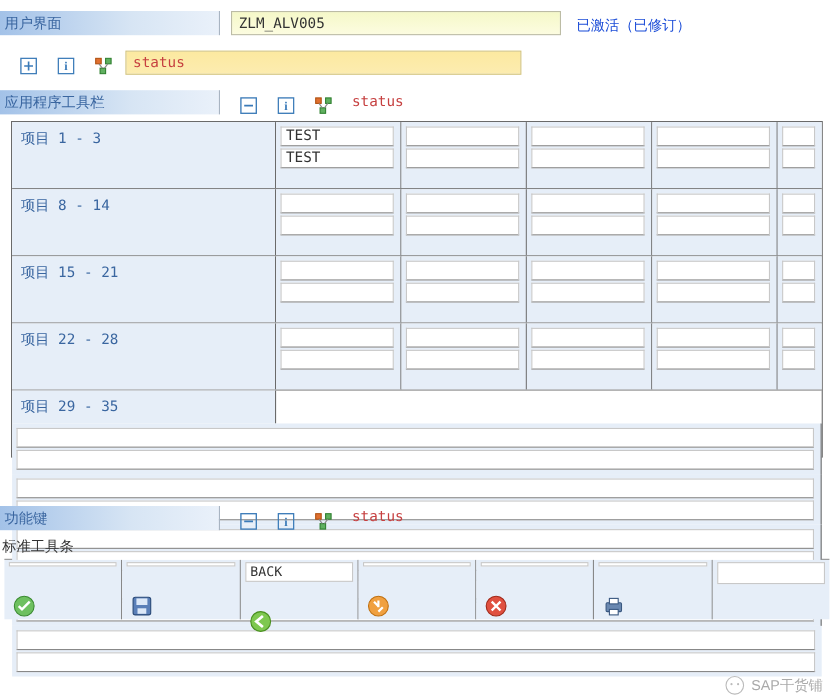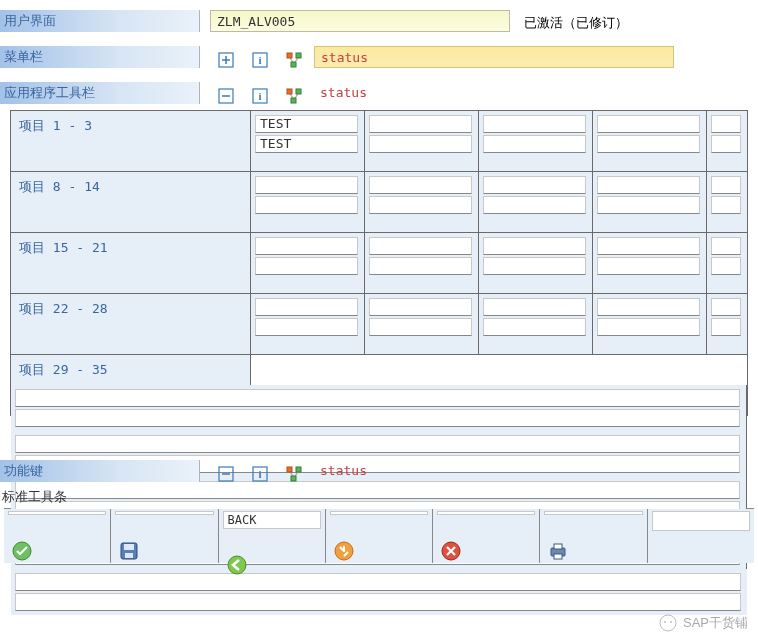--- a/index.html
+++ b/index.html
@@ -29,21 +29,21 @@
     width: 300px;
     height: 22px;
     line-height: 22px;
     padding-left: 6px;
     background: linear-gradient(#f5f8c8, #fcfce0);
     border: 1px solid #bcbca5;
     font-family: Consolas, monospace;
     box-sizing: border-box;
   }
   .status-txt {
-    color: #000000;
+    color: #1d4ed8;
     margin-left: 14px;
   }
   .icon-row {
     display: flex;
     align-items: center;
     gap: 18px;
     margin-left: 18px;
   }
   .status-red {
     font-family: Consolas, monospace;
@@ -168,21 +168,20 @@
 <div class="row" style="margin-top:6px;">
   <div class="label-box">用户界面</div>
   <div style="width:10px;"></div>
   <div class="field-box">ZLM_ALV005</div>
   <div class="status-txt">已激活（已修订）</div>
 </div>
 
 <div class="spacer"></div>
 
 <div class="row">
-  <div class="label-box">菜单栏</div>
   <div class="icon-row">
     <span class="icon">
       <svg width="16" height="16">
             <rect x="1" y="1" width="14" height="14" fill="none" stroke="#3a7ab8" stroke-width="1.2"></rect>
             <line x1="8" y1="4" x2="8" y2="12" stroke="#3a7ab8" stroke-width="1.5"></line>
             <line x1="4" y1="8" x2="12" y2="8" stroke="#3a7ab8" stroke-width="1.5"></line>
           </svg>
     </span>
     <span class="icon">
       <svg width="16" height="16">

